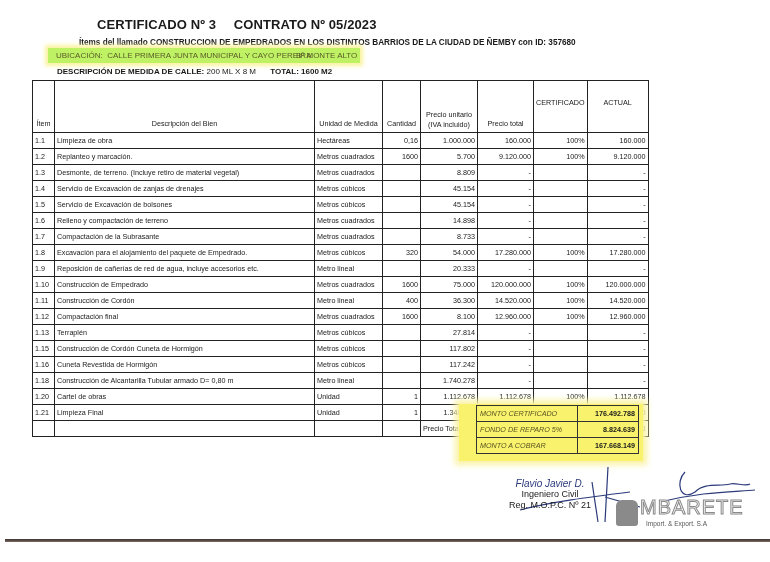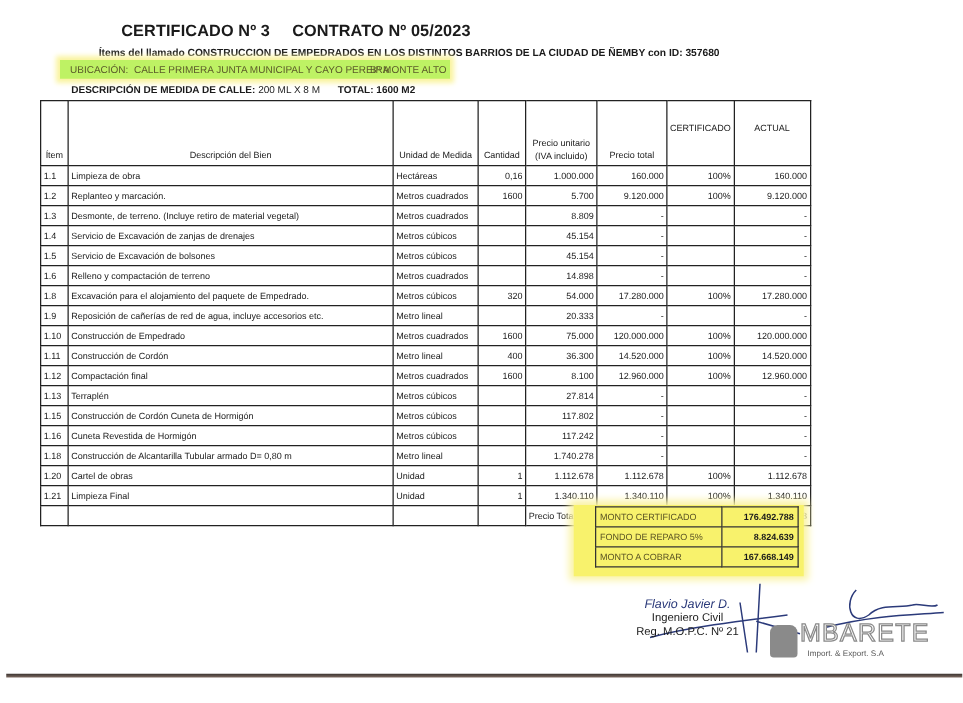--- a/index.html
+++ b/index.html
@@ -46,21 +46,21 @@
     position: absolute; left: 459px; top: 404px; width: 184px; height: 57px;
     background: #f8f26c; box-shadow: 0 0 6px 4px #faf3a4;
   }
   table.summary {
     position: absolute; left: 476px; top: 405px; border-collapse: collapse;
     font-size: 7.2px; table-layout: fixed;
   }
   table.summary td {
     border: 1px solid #333; height: 15px; padding: 0 3px; white-space: nowrap;
   }
-  table.summary td.lbl { color: #5b5424; }
+  table.summary td.lbl { color: #5b5424; font-style: italic; }
   table.summary td.val { text-align: right; font-weight: bold; }
 
   .signature {
     position: absolute; left: 490px; top: 478px; width: 120px; height: 60px;
     font-family: Liberation Sans, sans-serif; font-size: 9px; text-align: center;
   }
   .sig-script {
     font-style: italic; color: #2b3a7a; font-size: 10px;
   }
   .sig-line { line-height: 11px; }
@@ -187,20 +187,30 @@
         <td>1.6</td>
         <td>Relleno  y compactación de terreno</td>
         <td>Metros cuadrados</td>
         <td class="num"></td>
         <td class="num">14.898</td>
         <td class="num">-</td>
         <td class="num"></td>
         <td class="num">-</td>
       </tr>
       <tr>
+        <td>1.7</td>
+        <td>Compactación de la Subrasante</td>
+        <td>Metros cuadrados</td>
+        <td class="num"></td>
+        <td class="num">8.733</td>
+        <td class="num">-</td>
+        <td class="num"></td>
+        <td class="num">-</td>
+      </tr>
+      <tr>
         <td>1.8</td>
         <td>Excavación para el alojamiento del paquete de Empedrado.</td>
         <td>Metros cúbicos</td>
         <td class="num">320</td>
         <td class="num">54.000</td>
         <td class="num">17.280.000</td>
         <td class="num">100%</td>
         <td class="num">17.280.000</td>
       </tr>
       <tr>

